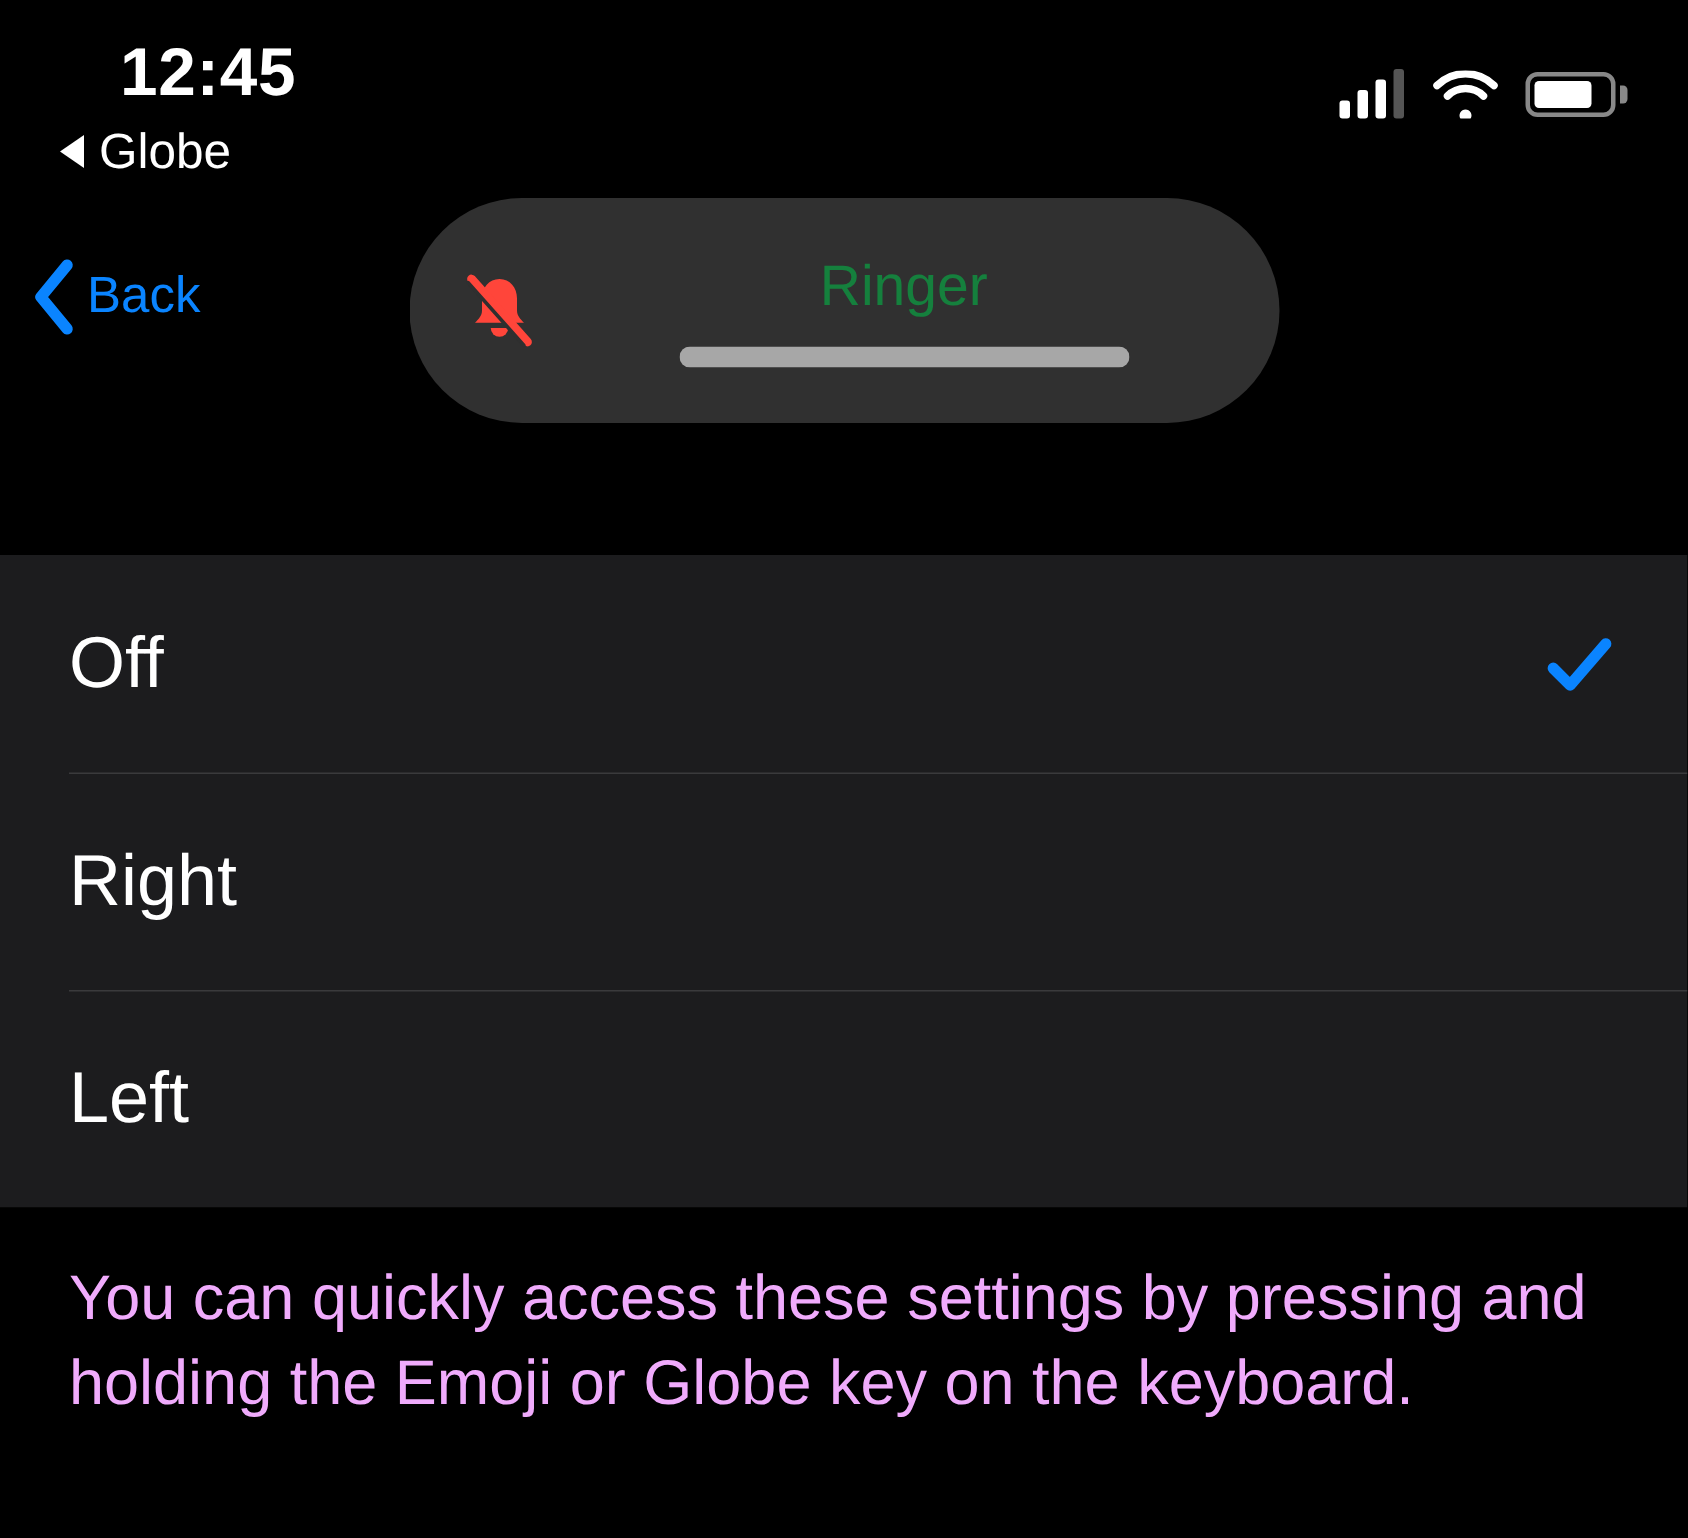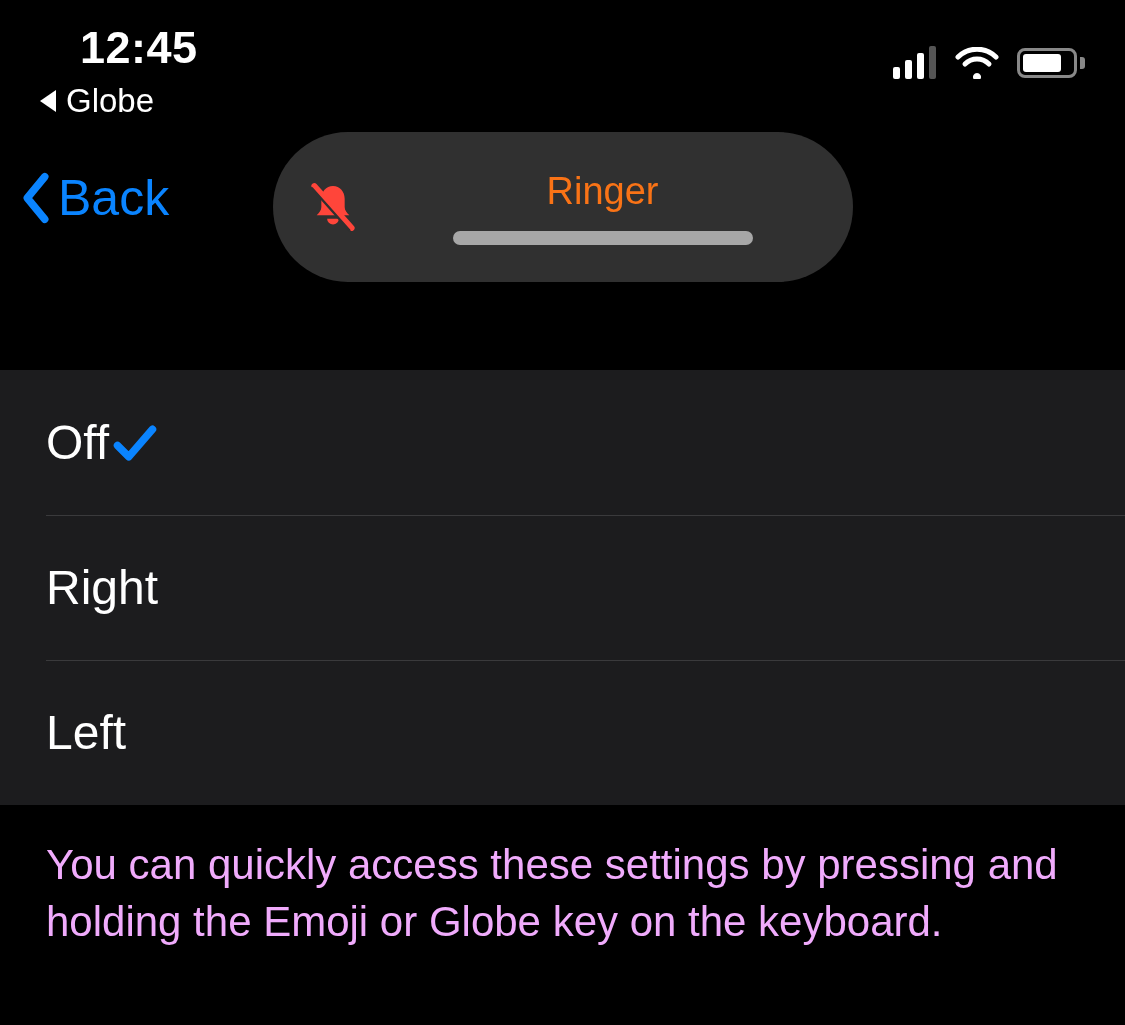--- a/index.html
+++ b/index.html
@@ -29,41 +29,41 @@
   
   .battery { display:flex; align-items:center; }
   .battery .body { width: 60px; height: 30px; border: 3px solid #888; border-radius: 8px; padding: 3px; display:flex; }
   .battery .fill { width: 80%; height: 100%; background: #fff; border-radius: 3px; }
   .battery .cap  { width: 5px; height: 12px; background: #888; margin-left: 3px; border-radius: 0 3px 3px 0; }
 
   
   .nav-bar { position: relative; height: 135px; display:flex; align-items:center; padding-left: 18px; }
   .back-btn { display:flex; align-items:center; gap: 4px; color:#0a84ff; }
   .back-btn .chev { width: 36px; height: 60px; display:flex; align-items:center; justify-content:center; }
-  .back-btn span { font-size: 50px; font-weight: 400; }
+  .back-btn span { font-size: 34px; font-weight: 400; }
 
   
   .ringer-pill {
     position: absolute; left: 50%; top: 132px; transform: translateX(-50%);
     width: 580px; height: 150px; border-radius: 75px;
     background: rgba(60,60,60,0.80);
     display:flex; align-items:center; padding: 0 40px 0 30px; gap: 30px;
     backdrop-filter: blur(10px);
   }
   .ringer-pill .bell { width: 60px; height: 60px; display:flex; align-items:center; justify-content:center; }
   .ringer-meta { flex:1; display:flex; flex-direction:column; align-items:center; gap: 18px; }
-  .ringer-meta .title { font-size: 38px; font-weight: 500; color:#f97316; }
+  .ringer-meta .title { font-size: 38px; font-weight: 500; color:#15803d; }
   .ringer-meta .track { width: 300px; height: 14px; border-radius: 7px; background:#4a4a4a; overflow:hidden; }
   .ringer-meta .track .fill { height:100%; background:#a7a7a7; }
 
   
   .spacer { height: 105px; background:#000; }
   .group { background:#1c1c1e; }
   .row {
-    height: 145px; display:flex; align-items:center; 
+    height: 145px; display:flex; align-items:center; justify-content:space-between;
     padding: 0 46px; position: relative;
   }
   .row + .row::before {
     content:""; position:absolute; left:46px; right:0; top:0; height:1px; background:#3a3a3c;
   }
   .row .label { font-size: 48px; font-weight: 400; }
   .row .check { width: 52px; height: 52px; display:flex; align-items:center; justify-content:center; }
 
   .footer {
     background:#000; padding: 32px 46px 0 46px;

